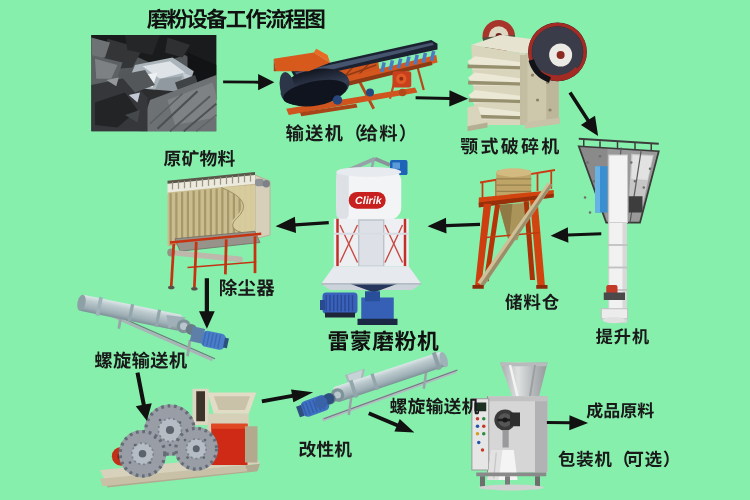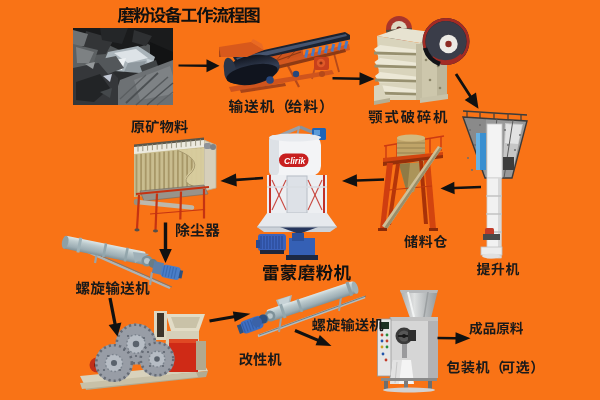--- a/index.html
+++ b/index.html
@@ -1,14 +1,14 @@
 <!DOCTYPE html>
 <html><head><meta charset="utf-8"><style>
 html,body{margin:0;padding:0;background:#fff;}
-#c{position:relative;width:600px;height:400px;overflow:hidden;background:#f97316;}
+#c{position:relative;width:600px;height:400px;overflow:hidden;background:#86efac;}
 </style></head><body>
 <div id="c">
 <svg width="600" height="400" viewBox="0 0 600 400">
 <defs>
 <linearGradient id="tube" x1="0" y1="0" x2="0" y2="1">
  <stop offset="0" stop-color="#dce6e8"></stop>
           <stop offset="0.3" stop-color="#bccacd"></stop>
  <stop offset="0.75" stop-color="#9cadb4"></stop>
           <stop offset="1" stop-color="#7f9198"></stop>
 </linearGradient>

